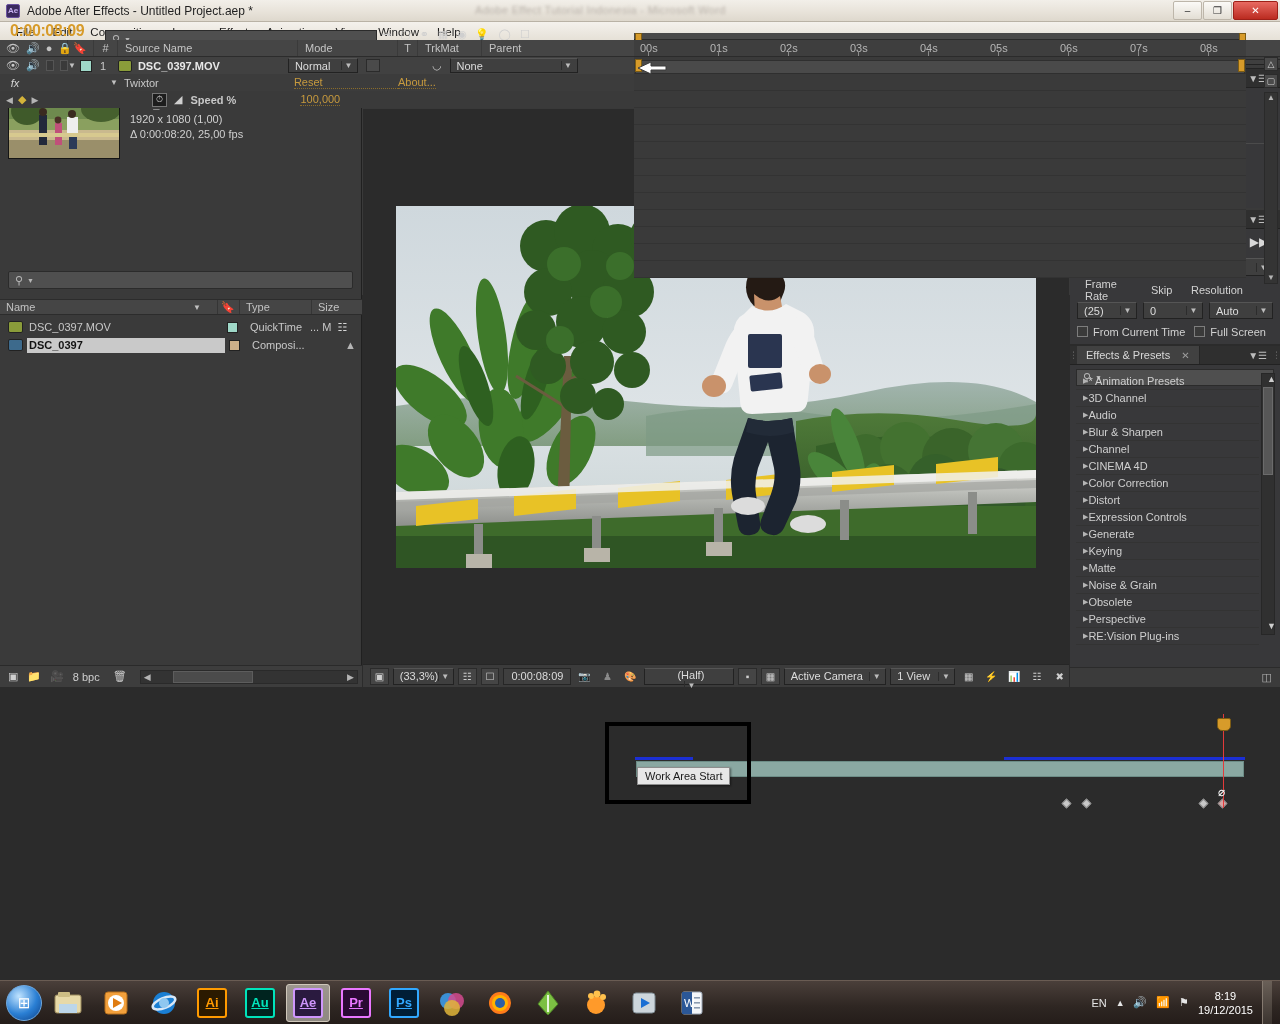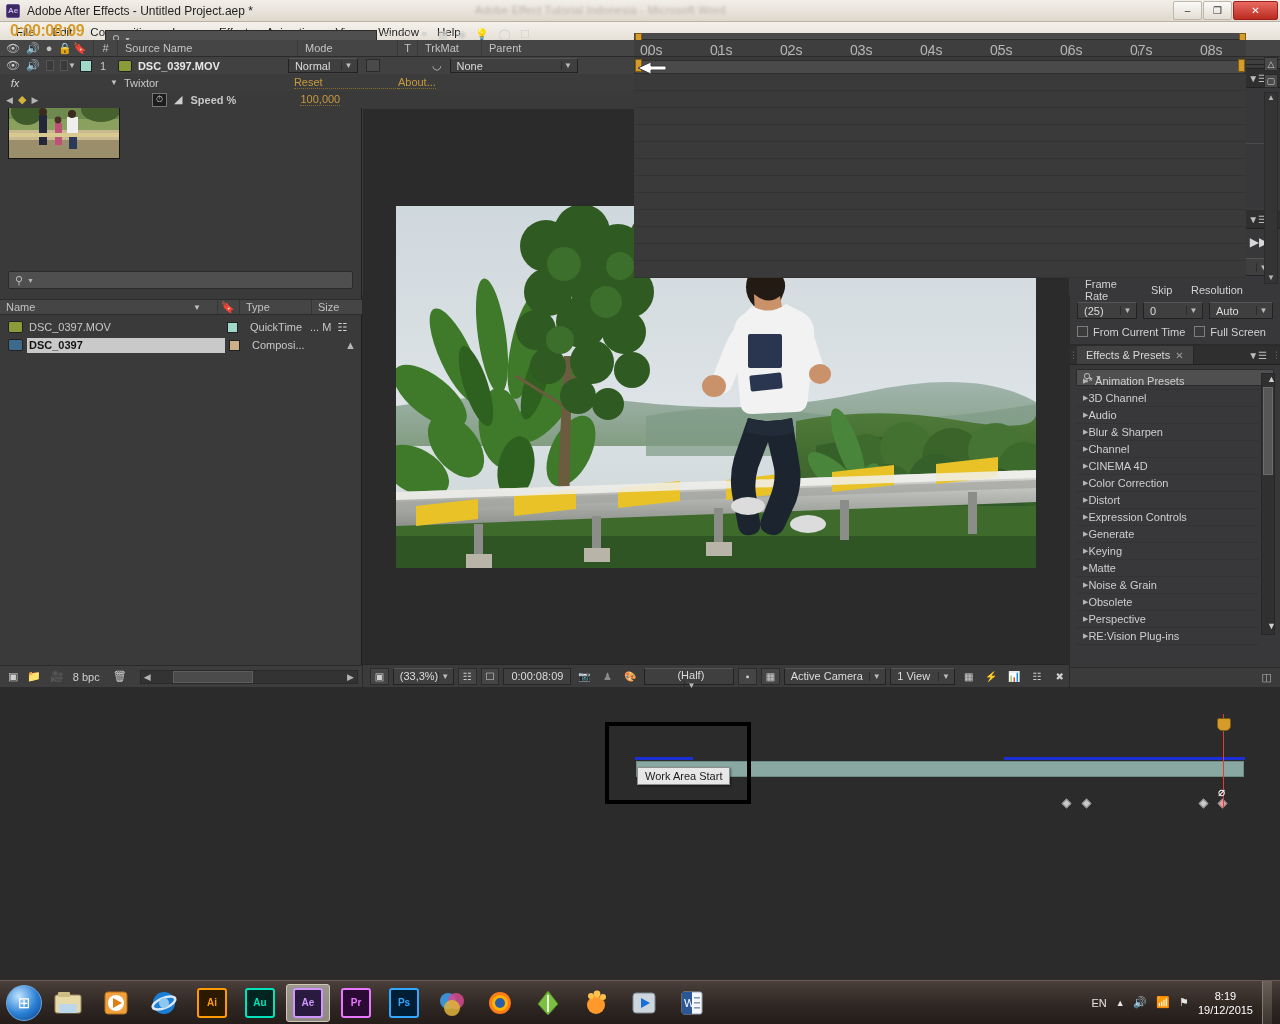--- a/index.html
+++ b/index.html
@@ -78,21 +78,21 @@
     display:flex; align-items:center; gap:5px; padding-left:6px; color:#9a9a9a; font-size:11px;
   }
 
   
   .panel { position:absolute; background:#38383a; }
   .ptabs {
     height:19px; background:#2f2f2f; display:flex; align-items:stretch;
     border-bottom:1px solid #222;
   }
   .ptab {
-    display:flex; align-items:center; gap:5px; padding:0 9px;
+    display:flex; align-items:center; gap:11px; padding:0 9px;
     font-size:11px; color:#9a9a9a; background:#323232;
     border-right:1px solid #262626;
   }
   .ptab.active { background:#414141; color:#d8d8d8; }
   .ptab .x { font-size:10px; color:#9e9e9e; }
   .grip { width:7px; display:flex;align-items:center;justify-content:center; color:#6e6e6e; font-size:9px; }
   .pmenu { margin-left:auto; display:flex; align-items:center; padding:0 6px; color:#bdbdbd; font-size:10px; gap:2px;}
 
   
   #project-panel { left:0; top:69px; width:362px; height:618px; background:#3a3a3a; border-right:1px solid #202020;}
@@ -181,21 +181,21 @@
   .tl-search { position:absolute; left:105px; top:10px; width:272px; height:18px; background:#4f4f4f; border:1px solid #2b2b2b; display:flex;align-items:center;gap:4px;padding-left:6px;color:#b6b6b6;font-size:11px;}
   .tl-icons { position:absolute; left:382px; top:8px; display:flex; gap:9px; align-items:center; color:#cfcfcf; }
   .tl-colhdr {
     position:absolute; left:0; top:40px; width:1280px; height:17px;
     background:#454545; border-bottom:1px solid #2c2c2c; display:flex; align-items:center;
     font-size:11px; color:#c4c4c4;
   }
   .tl-layerrow { position:absolute; left:0; width:634px; height:17px; display:flex; align-items:center; font-size:11px;}
   .seg { border-right:1px solid #3a3a3a; height:100%; display:flex; align-items:center; }
   .ruler { position:absolute; left:634px; top:40px; width:612px; height:17px; background:#3e3e3e; border-bottom:1px solid #2b2b2b;}
-  .tick { position:absolute; top:2px; font-size:14px; color:#b6b6b6; }
+  .tick { position:absolute; top:2px; font-size:11px; color:#b6b6b6; }
   .tickline { position:absolute; bottom:0; width:1px; height:5px; background:#8a8a8a;}
   .tl-grid { position:absolute; left:634px; top:57px; width:612px; }
   .gridrow { height:17px; border-bottom:1px solid #333; background:#3a3a3a;}
   .layerbar { position:absolute; left:636px; top:761px; width:608px; height:16px; background:#8aa8a2; border:1px solid #6d8d87;}
   .bluebar { position:absolute; height:3px; background:#1b2fd4; top:757px;}
   .playhead { position:absolute; top:714px; width:1px; height:94px; background:#e23a3a; left:1223px;}
   .tooltip {
     position:absolute; left:637px; top:767px; background:#e7e7e7; color:#1a1a1a;
     font-size:11px; padding:2px 7px; border:1px solid #8d8d8d;
     box-shadow:1px 1px 2px rgba(0,0,0,.45);
@@ -224,21 +224,21 @@
     border:1px solid #6fa8de; display:flex;align-items:center;justify-content:center;
     color:#fff; font-size:15px;
   }
   .tbitem {
     width:44px;height:38px; margin-left:4px; border-radius:3px;
     display:flex; align-items:center; justify-content:center;
   }
   .tbitem.active { background:rgba(230,225,215,.55); border:1px solid #cfc7ba; }
   .adobe-tile {
     width:30px;height:30px; border-radius:3px; display:flex;align-items:center;justify-content:center;
-    font-size:10px; font-weight:bold; border:2px solid;
+    font-size:13px; font-weight:bold; border:2px solid;text-decoration:underline;
   }
   .tray { margin-left:auto; display:flex; align-items:center; gap:9px; padding-right:8px; color:#e6e6e6; font-size:11px;}
   .clock { text-align:center; line-height:14px; font-size:11px; color:#fff; }
   .showdesk { width:10px; height:44px; background:linear-gradient(to bottom,#6a6058,#3a332e); border-left:1px solid #857a70;}
 </style>
 </head>
 <body>
 
 <div class="app">
 
@@ -336,20 +336,25 @@
           <ellipse cx="92" cy="12" rx="20" ry="13" fill="#46602e"></ellipse>
           <rect x="30" y="18" width="8" height="30" fill="#22283a"></rect>
           <circle cx="34" cy="15" r="4" fill="#3a2a20"></circle>
           <rect x="46" y="26" width="7" height="22" fill="#c0507a"></rect>
           <circle cx="49" cy="23" r="3.4" fill="#4a3126"></circle>
           <rect x="58" y="20" width="11" height="20" fill="#eeeeee"></rect>
           <rect x="60" y="38" width="8" height="14" fill="#2b3a58"></rect>
           <circle cx="63" cy="17" r="4" fill="#3a2a20"></circle>
           <rect x="0" y="36" width="112" height="4" fill="#d7c98f"></rect>
         </svg>
+      </div>
+      <div class="proj-meta">
+        <div class="nm"><span>DSC_0397</span> <span>▾</span></div>
+        <div>1920 x 1080 (1,00)</div>
+        <div>Δ 0:00:08:20, 25,00 fps</div>
       </div>
     </div>
 
     <div class="proj-search">
       <span>⚲</span>
         <span style="font-size:7px;">▼</span>
       <span></span>
     </div>
 
     <div class="proj-cols">

